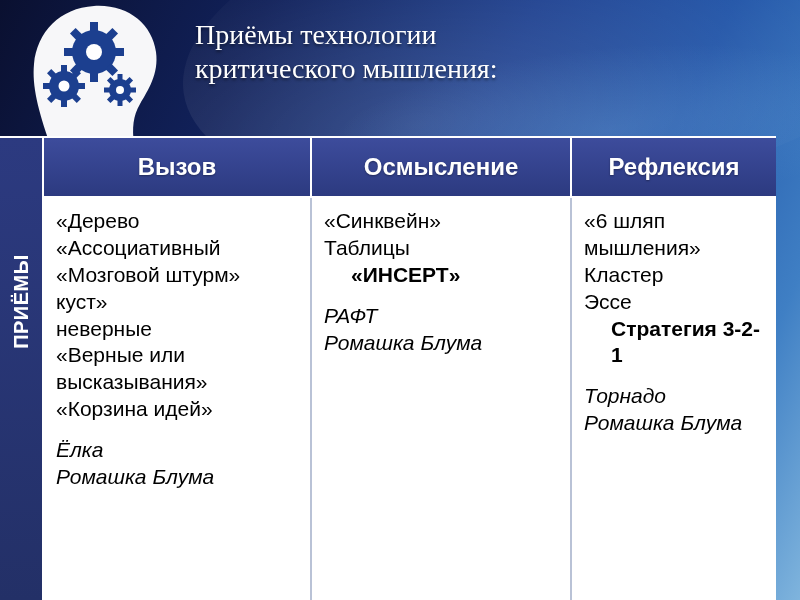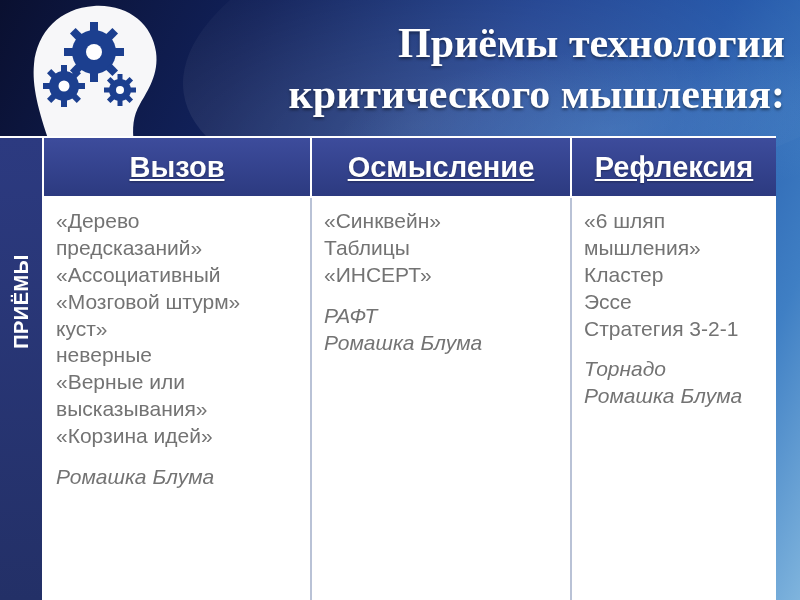--- a/index.html
+++ b/index.html
@@ -51,24 +51,24 @@
     height: 150px;
   }
 
   .title {
     position: absolute;
     left: 195px;
     top: 18px;
     width: 590px;
     color: #ffffff;
     font-family: "Liberation Serif", serif;
-    font-weight: bold;
-    font-size: 42px;
+    font-weight: normal;
+    font-size: 28px;
     line-height: 1.22;
-    text-align: right;
+    text-align: left;
     text-shadow: 0 2px 3px rgba(0,0,0,0.45);
   }
 
   
   .table-wrap {
     position: absolute;
     left: 0;
     top: 136px;
     width: 800px;
     height: 464px;
@@ -104,55 +104,54 @@
   }
 
   .header-row {
     display: flex;
     height: 62px;
   }
   .hcell {
     background: linear-gradient(180deg, #3d4c9c 0%, #2c3a80 100%);
     color: #ffffff;
     font-weight: bold;
-    font-size: 29px;
+    font-size: 24px;
     display: flex;
     align-items: center;
     justify-content: center;
     border-top: 2px solid #ffffff;
     border-bottom: 2px solid #ffffff;
     border-right: 2px solid #ffffff;
     box-sizing: border-box;
     text-shadow: 0 1px 2px rgba(0,0,0,0.35);
-    text-decoration: underline;
   }
   .hcell:last-child { border-right: none; }
 
   .body-row {
     display: flex;
     flex: 1;
   }
   .bcell {
     background: #ffffff;
-    color: #737373;
+    color: #000000;
     font-size: 21px;
     line-height: 1.28;
     padding: 10px 10px 6px 12px;
     border-right: 2px solid #b9c2d6;
     box-sizing: border-box;
     overflow: hidden;
   }
   .bcell:last-child { border-right: none; }
 
   .c1 { width: 268px; }
   .c2 { width: 260px; }
   .c3 { width: 204px; }
 
   .line { white-space: pre-wrap; }
-  .line.b { font-weight: normal; }
+  .line.b { font-weight: bold; margin-left: 27px; }
   .line.i { font-style: italic; }
   .line.sp { height: 14px; }
 </style>
 </head>
 <body>
 
 <div class="slide">
 
   <div class="swoosh a"></div>
   <div class="swoosh b"></div>
@@ -223,29 +222,29 @@
     <div class="cols">
       <div class="header-row">
         <div class="hcell c1">Вызов</div>
         <div class="hcell c2">Осмысление</div>
         <div class="hcell c3">Рефлексия</div>
       </div>
 
       <div class="body-row">
         <div class="bcell c1">
           <div class="line">«Дерево</div>
-          <div class="line">предсказаний»</div>
           <div class="line">«Ассоциативный</div>
           <div class="line">«Мозговой штурм»</div>
           <div class="line">куст»</div>
           <div class="line">неверные</div>
           <div class="line">«Верные или</div>
           <div class="line">высказывания»</div>
           <div class="line">«Корзина идей»</div>
           <div class="line sp"></div>
+          <div class="line i">Ёлка</div>
           <div class="line i">Ромашка Блума</div>
         </div>
 
         <div class="bcell c2">
           <div class="line">«Синквейн»</div>
           <div class="line">Таблицы</div>
           <div class="line b">«ИНСЕРТ»</div>
           <div class="line sp"></div>
           <div class="line i">РАФТ</div>
           <div class="line i">Ромашка Блума</div>

